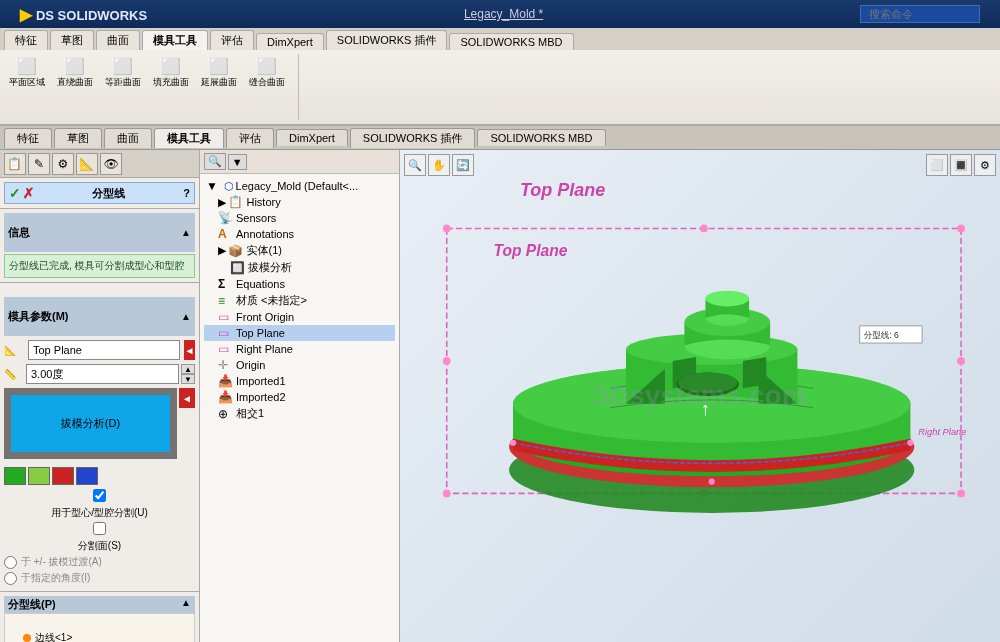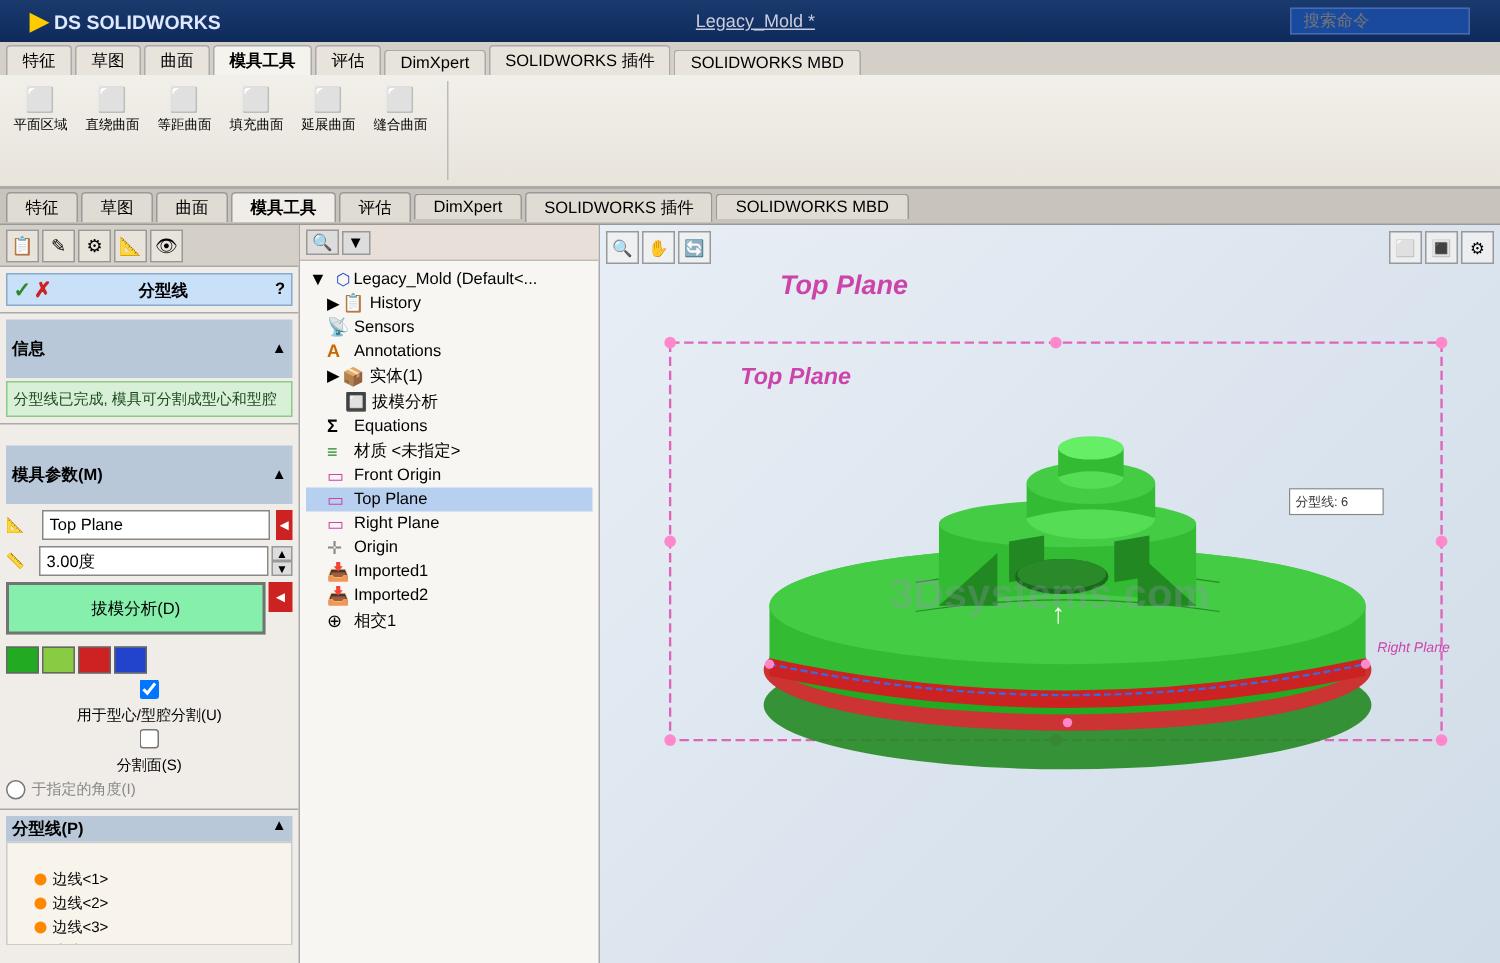--- a/index.html
+++ b/index.html
@@ -187,22 +187,22 @@
     .angle-spinners {
       display: flex; flex-direction: column;
     }
     .spinner-btn {
       width: 14px; height: 10px;
       background: #ddd; border: 1px solid #999;
       font-size: 8px; cursor: pointer; display: flex;
       align-items: center; justify-content: center;
     }
     .analyze-btn {
-      width: 100%; padding: 8px;
-      background: #86efac; border: 2px solid #737373;
+      width: 100%; padding: 21px;
+      background: #0ea5e9; border: 7px solid #737373;
       font-size: 11px; cursor: pointer; text-align: center;
       margin-bottom: 4px;
     }
     .analyze-btn-arrow {
       width: 16px; height: 20px;
       background: #cc2222;
       display: flex; align-items: center; justify-content: center;
       color: white; font-size: 10px; cursor: pointer;
     }
     .color-btns {
@@ -483,20 +483,24 @@
           <input type="checkbox" checked="" style="">
           <label>用于型心/型腔分割(U)</label>
         </div>
         <div class="checkbox-row">
           <input type="checkbox" style="">
           <label>分割面(S)</label>
         </div>
 
         <div class="radio-row">
           <input type="radio" name="draft-opt" style="">
+          <label>于 +/- 拔模过渡(A)</label>
+        </div>
+        <div class="radio-row">
+          <input type="radio" name="draft-opt" style="">
           <label>于指定的角度(I)</label>
         </div>
       </div>
     </div>
 
     <div id="pl-list-section">
       <div class="pl-list-header">
         <span>分型线(P)</span>
         <span class="collapse-arrow">▲</span>
       </div>

